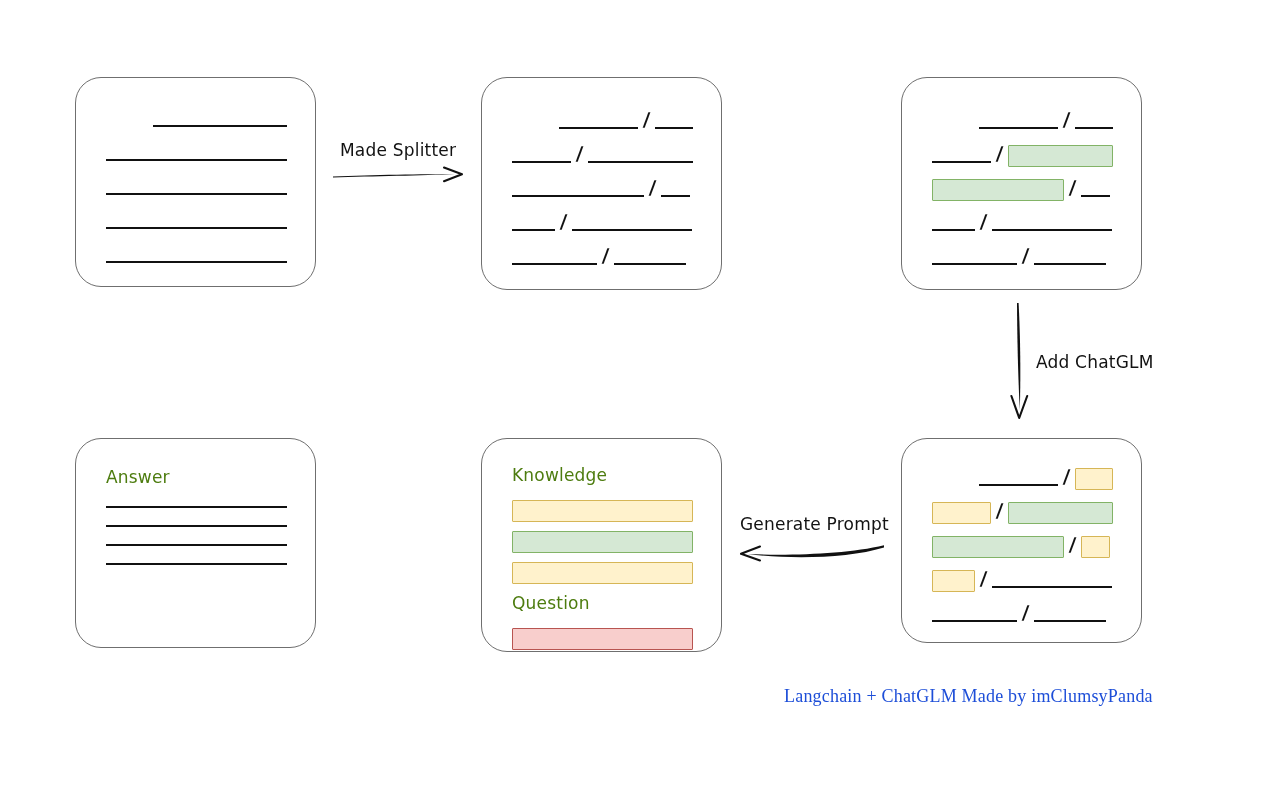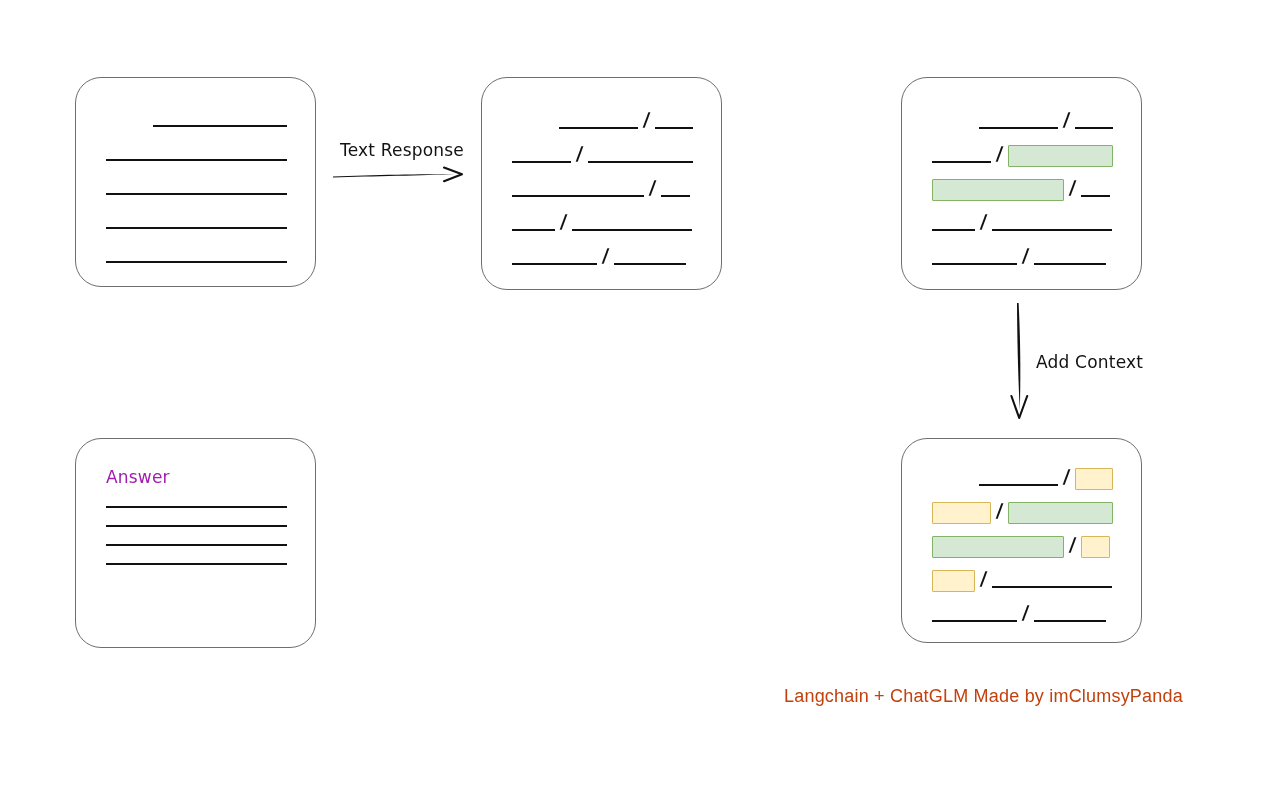--- a/index.html
+++ b/index.html
@@ -64,21 +64,21 @@
     margin-bottom:2px;
   }
   .chip.green{background:#d5e8d4;border:1.4px solid #82b366;}
   .chip.yellow{background:#fff2cc;border:1.4px solid #d6b656;}
   .chip.red{background:#f8cecc;border:1.4px solid #b85450;}
 
   
   .card-label{
     font-family:"DejaVu Sans", sans-serif;
     font-size:17px;
-    color:#a21caf;
+    color:#4d7c0f;
     letter-spacing:.2px;
     margin-bottom:6px;
   }
 
   
   .prompt-inner{
     padding:26px 28px 24px 30px;
     justify-content:flex-start;
   }
   .prompt-bar{
@@ -109,23 +109,23 @@
     font-size:17px;
     color:#121212;
     white-space:nowrap;
     letter-spacing:.2px;
   }
   svg.arrow{position:absolute;left:0;top:0;overflow:visible;}
 
   
   .caption{
     position:absolute;
-    font-family:Liberation Sans, sans-serif;
+    font-family:Liberation Serif, serif;
     font-size:18px;
-    color:#c2410c;
+    color:#1d4ed8;
     white-space:nowrap;
     letter-spacing:.2px;
   }
 </style>
 </head>
 <body>
 
 <div id="stage">
 
   <div class="card" id="card-source" style="left:75px;top:77px;width:241px;height:210px;">
@@ -216,20 +216,35 @@
       <div class="card-label">Answer</div>
       <div id="answer-lines">
           <div class="answer-line"></div>
           <div class="answer-line"></div>
           <div class="answer-line"></div>
           <div class="answer-line"></div>
         </div>
     </div>
   </div>
 
+  <div class="card" id="card-prompt" style="left:481px;top:438px;width:241px;height:214px;">
+    <div class="card-inner prompt-inner">
+      <div class="card-label">Knowledge</div>
+      <div id="knowledge-bars">
+          <div class="chip yellow prompt-bar" style="align-self: auto;"></div>
+          <div class="chip green prompt-bar" style="align-self: auto;"></div>
+          <div class="chip yellow prompt-bar" style="align-self: auto;"></div>
+        </div>
+      <div class="prompt-gap"></div>
+      <div class="card-label">Question</div>
+      <div id="question-bars">
+          <div class="chip red prompt-bar" style="align-self: auto;"></div>
+        </div>
+    </div>
+  </div>
 
   <div class="card" id="card-context" style="left:901px;top:438px;width:241px;height:205px;">
     <div class="card-inner">
         <div class="row">
           <div class="spacer" style="width: 26%;"></div>
           <div class="seg" style="width: 46%;"></div>
           <div class="slash">/</div>
           <div class="chip yellow" style="width: 22%;"></div>
         </div>
         <div class="row">
@@ -249,33 +264,40 @@
         </div>
         <div class="row">
           <div class="seg" style="width: 47%;"></div>
           <div class="slash">/</div>
           <div class="seg" style="width: 40%;"></div>
         </div>
       </div>
   </div>
 
   <div class="arrow-group" style="left:332px;top:140px;width:134px;height:48px;">
-    <div class="arrow-label" style="left:8px;top:0px;">Text Response</div>
+    <div class="arrow-label" style="left:8px;top:0px;">Made Splitter</div>
     <svg class="arrow" width="134" height="48" viewBox="0 0 134 48">
       <path d="M1,36.5 C40,34.8 92,34.2 123,34.0 C92,35.6 40,36.2 1,37.4 Z" fill="#111"></path>
       <path d="M112,27.5 L130,34.2 L112,41.2" fill="none" stroke="#111" stroke-width="2.1" stroke-linejoin="round" stroke-linecap="round"></path>
     </svg>
   </div>
 
 
   <div class="arrow-group" style="left:1000px;top:300px;width:160px;height:122px;">
-    <div class="arrow-label" style="left:36px;top:52px;">Add Context</div>
+    <div class="arrow-label" style="left:36px;top:52px;">Add ChatGLM</div>
     <svg class="arrow" width="160" height="122" viewBox="0 0 160 122">
       <path d="M18.6,3 C20.4,38 20.8,76 19.8,110 C18.0,76 17.2,38 17.0,3 Z" fill="#111"></path>
       <path d="M11.4,96 L19.2,118 L27.2,96" fill="none" stroke="#111" stroke-width="2.1" stroke-linejoin="round" stroke-linecap="round"></path>
     </svg>
   </div>
 
+  <div class="arrow-group" style="left:736px;top:514px;width:152px;height:50px;">
+    <div class="arrow-label" style="left:4px;top:0px;">Generate Prompt</div>
+    <svg class="arrow" width="152" height="50" viewBox="0 0 152 50">
+      <path d="M148,33.5 C112,44.5 54,45.5 12,40.0 C54,41.8 112,40.0 148,31.2 Z" fill="#111"></path>
+      <path d="M24,32.5 L5,39.8 L24,46.5" fill="none" stroke="#111" stroke-width="2.1" stroke-linejoin="round" stroke-linecap="round"></path>
+    </svg>
+  </div>
 
 
   <div class="caption" style="left:784px;top:686px;">Langchain + ChatGLM Made by imClumsyPanda</div>
 
 </div>
 
 </body></html>

